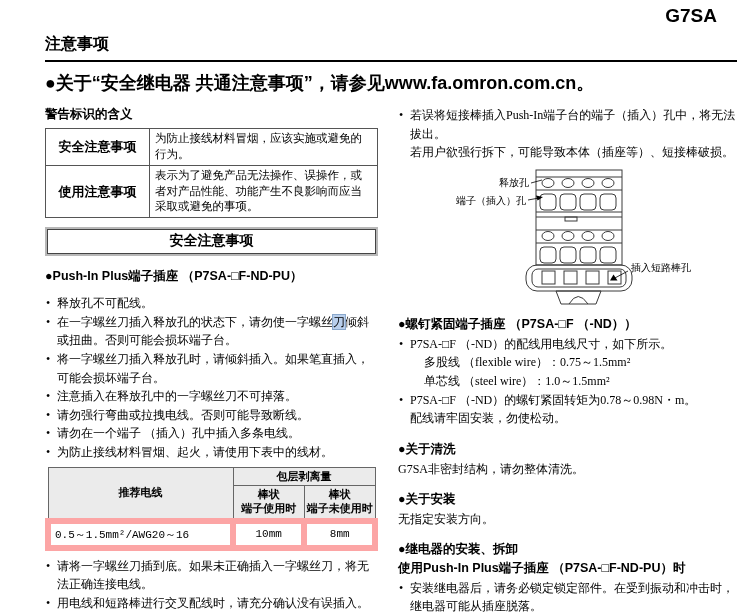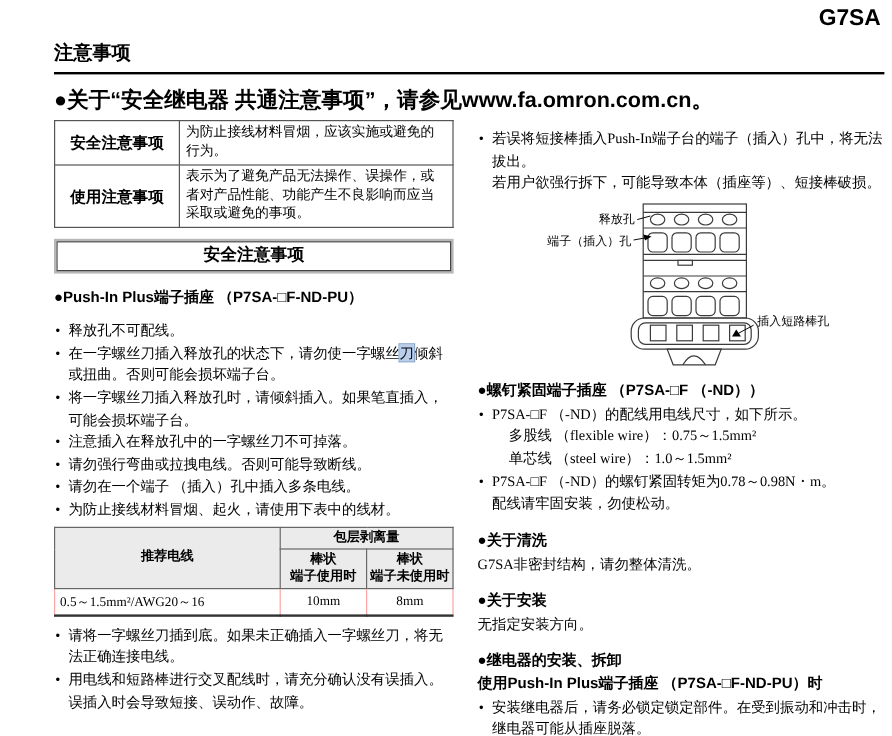--- a/index.html
+++ b/index.html
@@ -2,21 +2,21 @@
 <html><head>
 <meta charset="utf-8">
 <style>
   * { margin:0; padding:0; box-sizing:border-box; }
   html,body { background:#fff; }
   body {
     width:743px; height:613px; position:relative; overflow:hidden;
     color:#000; font-family:"Liberation Serif","DejaVu Serif",serif;
   }
   .brand {
-    position:absolute; top:5px; right:9px;
+    position:absolute; top:5px; right:26px;
     font-family:"Liberation Sans",sans-serif; font-weight:bold; font-size:19px;
   }
   .page { position:absolute; left:45px; top:34px; width:692px; }
   .title {
     font-family:"Liberation Sans",sans-serif; font-weight:bold; font-size:16px;
     padding-bottom:5px; border-bottom:2px solid #000;
   }
   .intro { font-family:"Liberation Sans",sans-serif; font-weight:bold; font-size:18px; margin-top:9px; }
   .cols { display:flex; gap:20px; margin-top:5px; }
   .col-left  { width:333px; flex:none; }
@@ -42,21 +42,21 @@
   .b { position:relative; padding-left:12px; font-size:12px; line-height:1.55; }
   .b::before { content:"•"; position:absolute; left:1px; top:0; }
   .cont { padding-left:12px; font-size:12px; line-height:1.55; }
   .hl { background:#b9cfec; outline:1px solid #8aa8cc; }
 
   .wire-table { width:100%; margin-top:5px; border:1px solid #555; border-bottom:2px solid #333; }
   .wire-table th {
     border:1px solid #666; background:#ebebeb; font-family:"Liberation Sans",sans-serif;
     font-weight:bold; font-size:11px; line-height:1.25; padding:2px 1px; text-align:center;
   }
-  .wire-table td { border:1px solid #fca5a5; font-size:11px; padding:3px 4px; }
+  .wire-table td { border:6px solid #fca5a5; font-size:11px; padding:3px 4px;font-family:Liberation Mono, monospace; }
   .wire-table .c1 { width:196px;margin-top:40px; }
   .wire-table .c2, .wire-table .c3 { width:75px; text-align:center; }
 
   .right-gap { margin-top:6px; }
   .diagram-wrap { margin:6px 0 2px; }
   .screw-h { font-family:"Liberation Sans",sans-serif; font-weight:bold; font-size:12.5px; margin-bottom:2px; }
   .ind { padding-left:26px; font-size:12px; line-height:1.55; }
   .sec-h { font-family:"Liberation Sans",sans-serif; font-weight:bold; font-size:12.5px; margin-top:13px; margin-bottom:2px; }
   .sec-t { font-size:12px; line-height:1.5; }
   .relay-sub { font-family:"Liberation Sans",sans-serif; font-weight:bold; font-size:12.5px; margin:1px 0 2px; }
@@ -70,20 +70,21 @@
 
 <div class="brand">G7SA</div>
 
 <div class="page">
   <div class="title">注意事项</div>
   <div class="intro">●关于“安全继电器 共通注意事项”，请参见www.fa.omron.com.cn。</div>
 
   <div class="cols">
 
     <div class="col-left">
+      <div class="warn-label">警告标识的含义</div>
 
       <table class="warning-table">
         <tbody>
             <tr>
           <td class="term">安全注意事项</td>
           <td class="desc">为防止接线材料冒烟，应该实施或避免的行为。</td>
         </tr>
         <tr>
           <td class="term">使用注意事项</td>
           <td class="desc">表示为了避免产品无法操作、误操作，或者对产品性能、功能产生不良影响而应当采取或避免的事项。</td>

